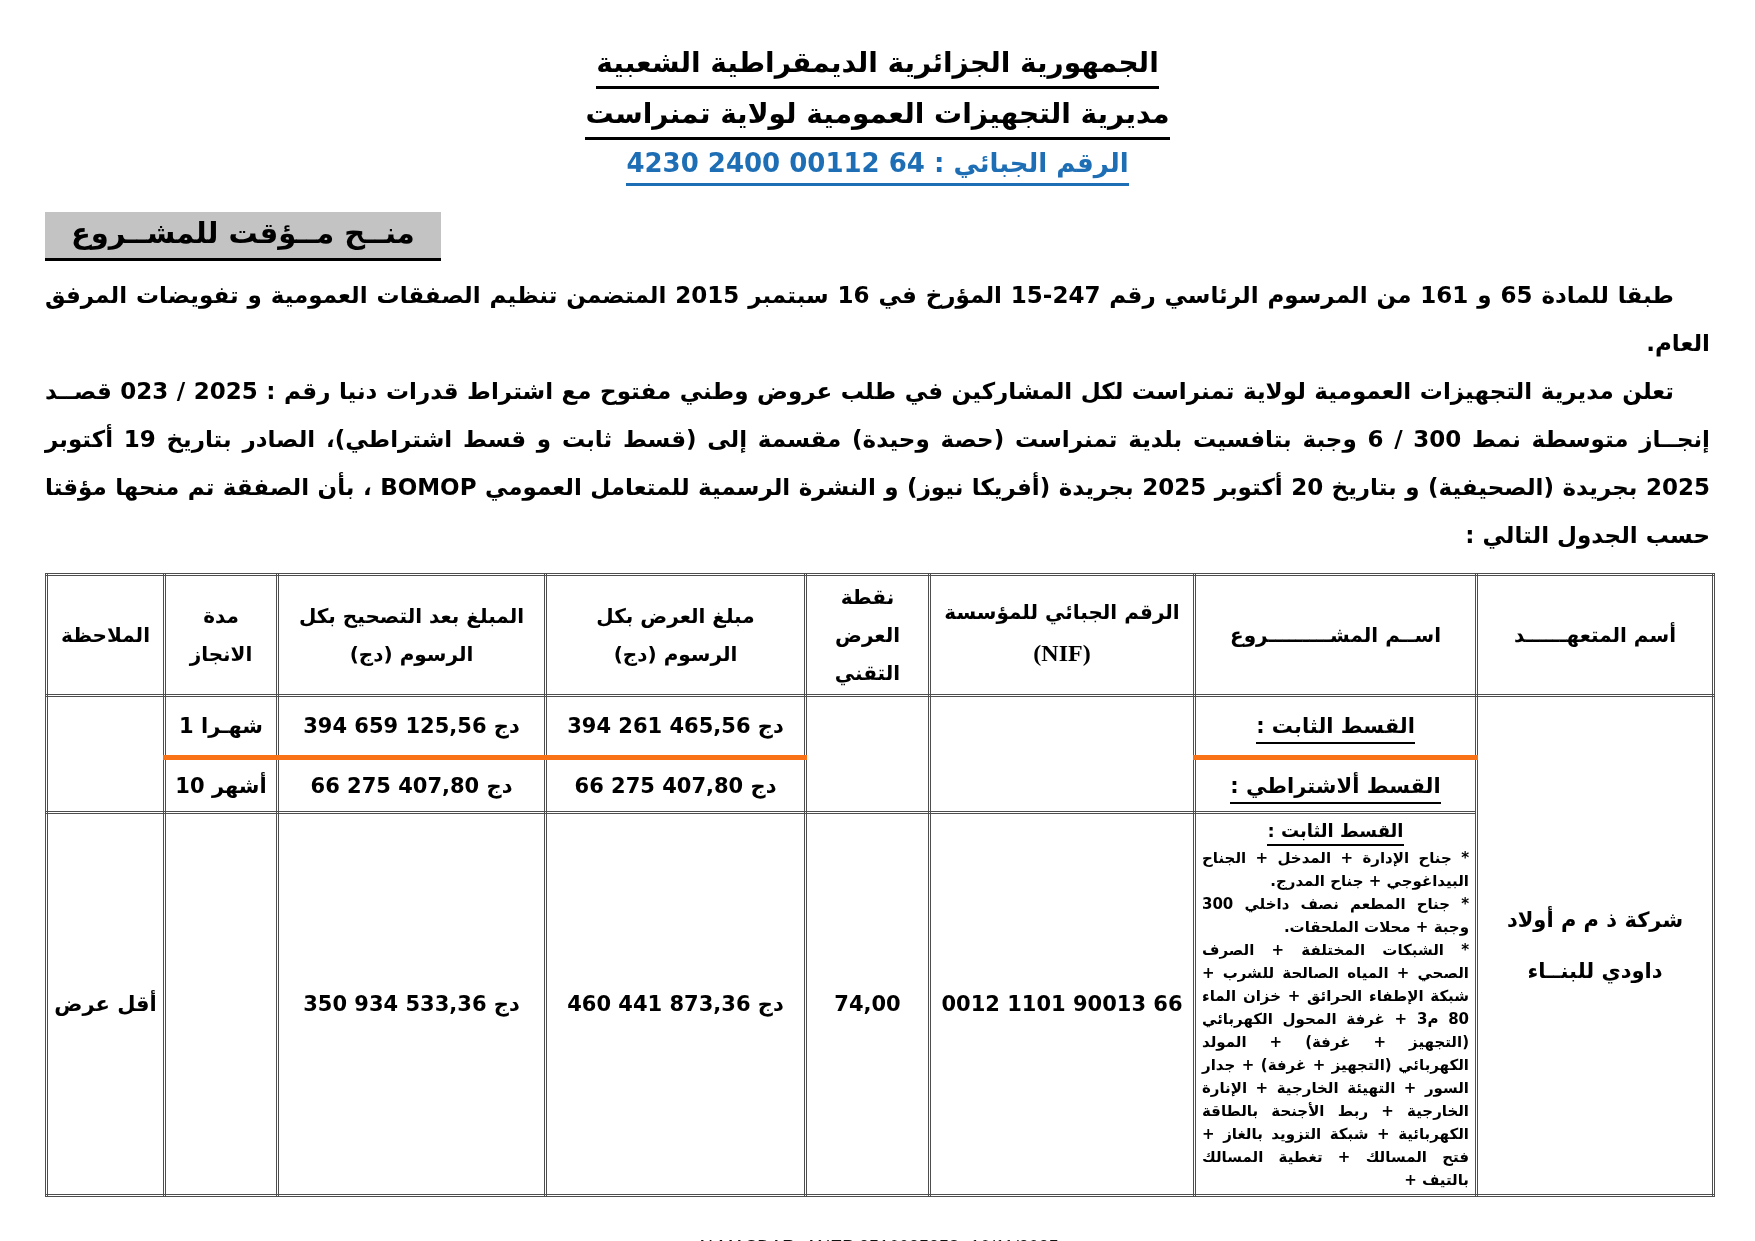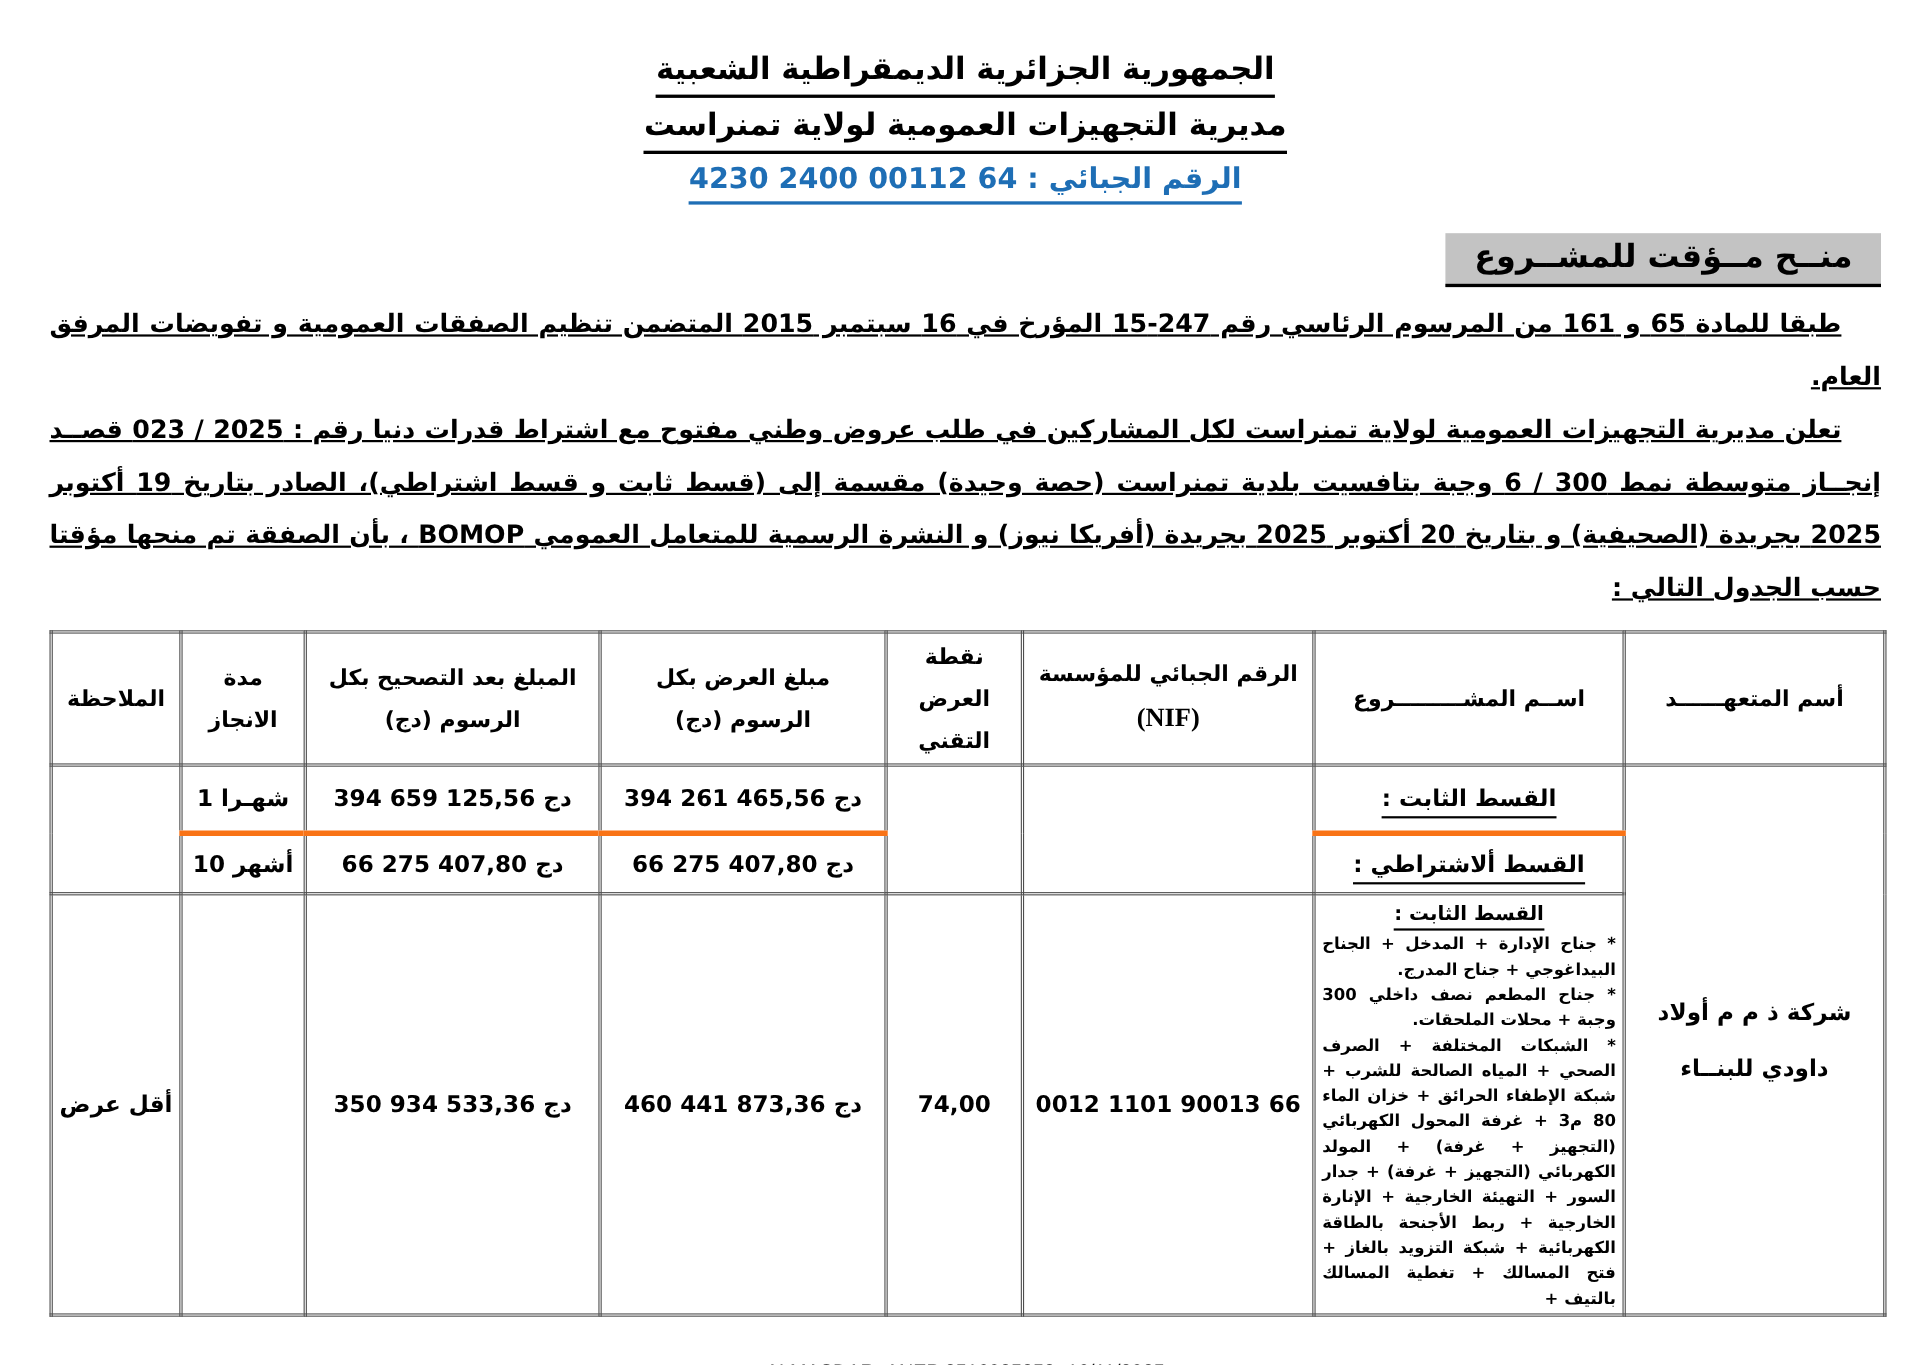--- a/index.html
+++ b/index.html
@@ -10,30 +10,30 @@
     overflow:hidden;
   }
   .page{box-sizing:border-box;width:1755px;height:1098px;padding:36px 45px 0 45px;}
 
   
   .hdr{text-align:center;direction:rtl;}
   .hdr-line{margin:10px 0 18px;font-size:28px;font-weight:bold;}
   .hdr-line .u{border-bottom:3px solid #000;padding-bottom:7px;}
   .tax-line{margin:6px 0 32px;font-size:26px;font-weight:bold;}
   .tax-line .u{color:#1e6eb5;border-bottom:3px solid #1e6eb5;padding-bottom:5px;}
-  .title-wrap{text-align:right;margin:34px 0 10px;}
+  .title-wrap{text-align:left;margin:34px 0 10px;}
   .title-box{
     display:inline-block;background:#c3c3c3;
     padding:4px 26px 8px 26px;
     font-size:29px;font-weight:bold;
     border-bottom:3px solid #000;
   }
 
   
-  .intro{direction:rtl;text-align:justify;font-size:23px;font-weight:bold;line-height:48px;margin-top:10px;text-decoration:underline;}
+  .intro{direction:rtl;text-align:justify;font-size:23px;font-weight:bold;line-height:48px;margin-top:10px;}
   .intro p{margin:0;text-indent:36px;}
 
   
   table.award{
     width:1665px;border-collapse:collapse;table-layout:fixed;
     margin-top:14px;direction:rtl;
   }
   table.award th,table.award td{
     border:3px double #4e4e4e;
     text-align:center;vertical-align:middle;

